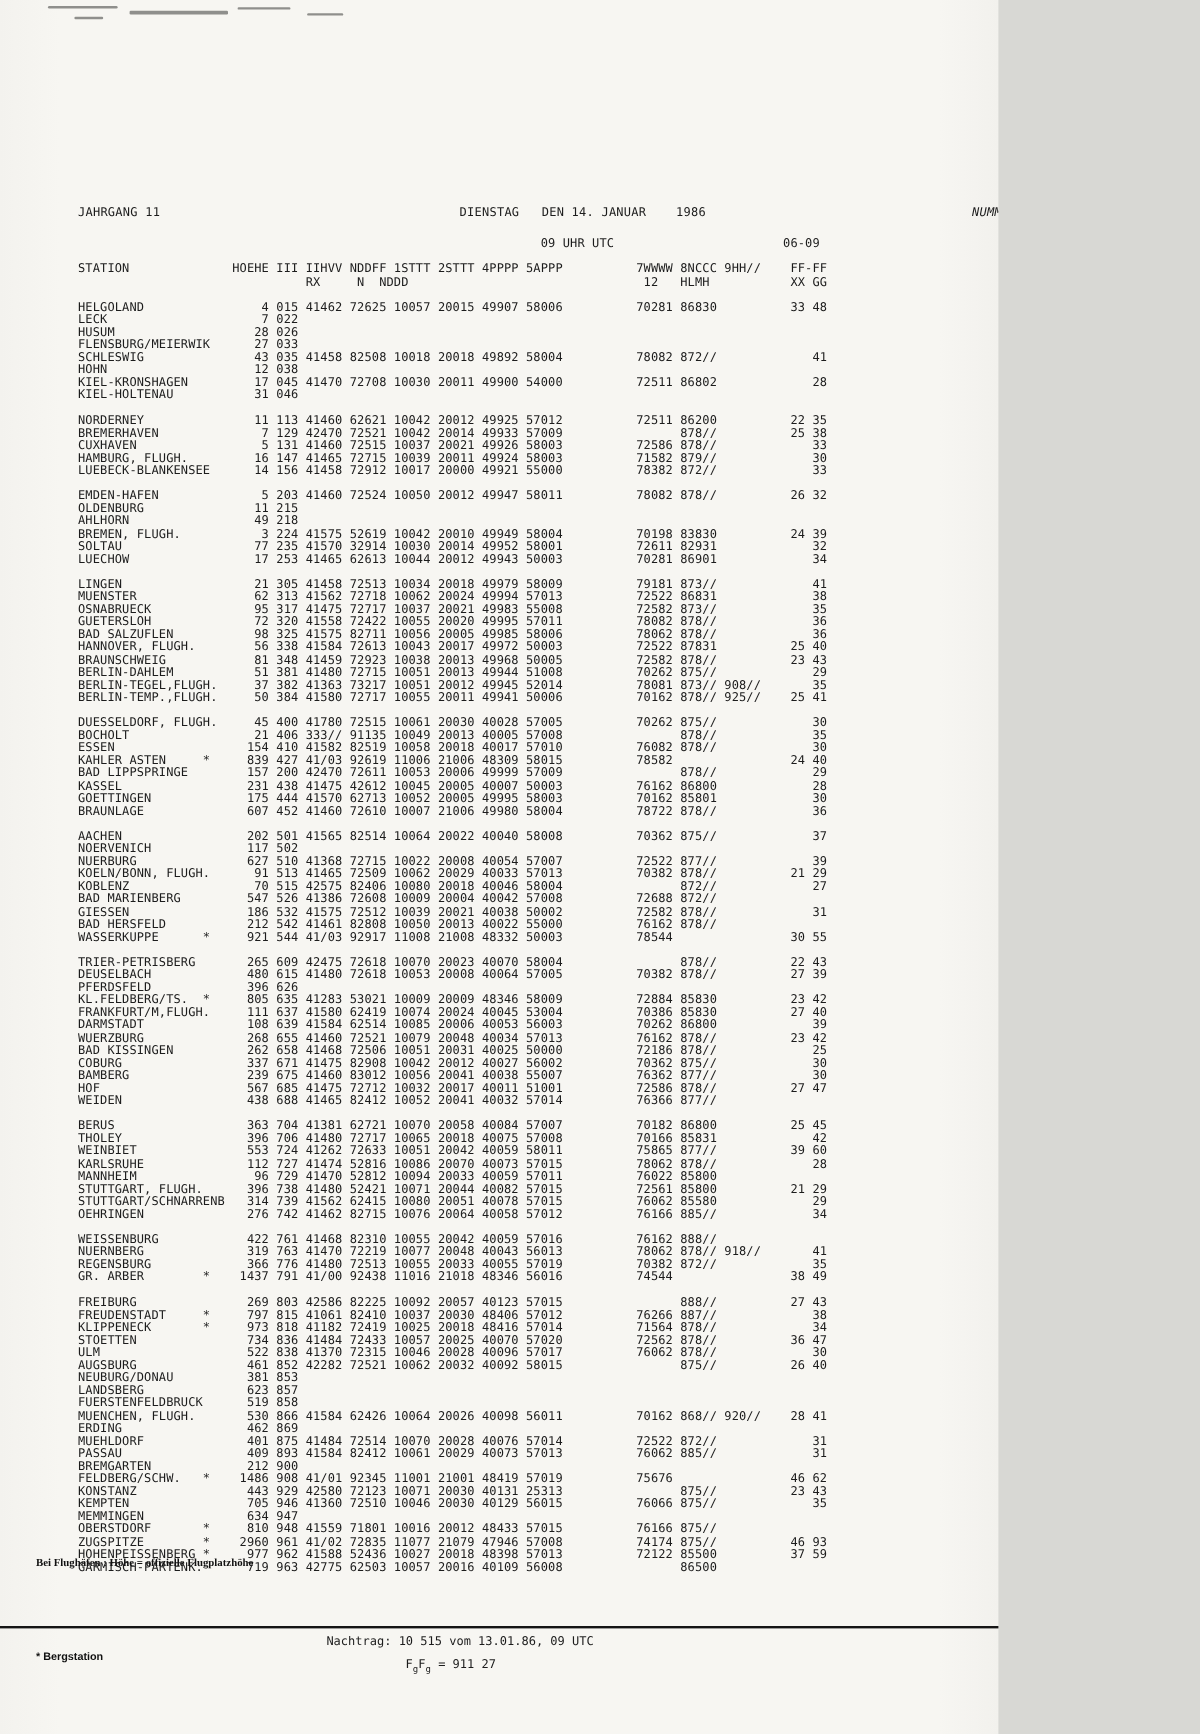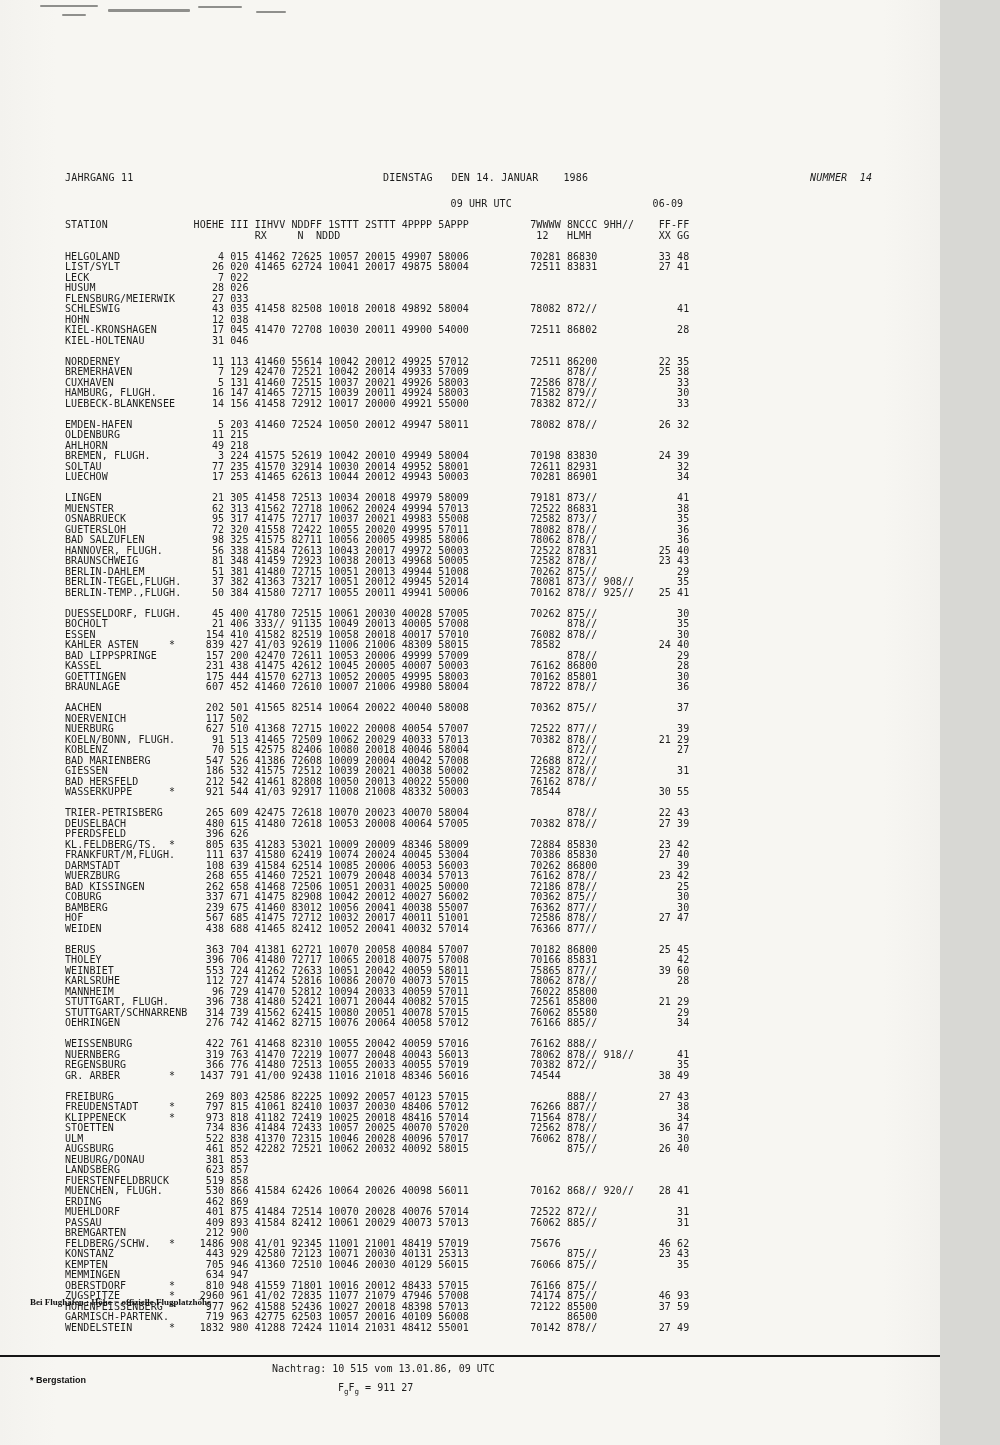--- a/index.html
+++ b/index.html
@@ -1,18 +1,18 @@
 <!DOCTYPE html>
 <html><head>
 <meta charset="utf-8">
 <style>
   html,body{margin:0;padding:0;}
   body{background:#d8d8d4;font-family:"DejaVu Sans Mono",monospace;}
   .page{
-    position:relative;width:940px;height:1445px;overflow:hidden;
+    position:relative;width:832px;height:1445px;overflow:hidden;
     background:linear-gradient(90deg,#f3f2ee 0%,#f7f6f2 6%,#f7f6f2 94%,#f2f1ed 100%);
     color:#1c1c1c;
   }
   .mh{position:absolute;top:172px;font-size:10px;white-space:pre;letter-spacing:.2px;}
   .mh.vol{left:65px;}
   .mh.date{left:383px;}
   .mh.num{left:810px;font-style:italic;}
   .table{position:absolute;left:65px;top:199px;font-size:10px;line-height:10.5px;}
   .table .row{white-space:pre;height:10.5px;letter-spacing:.1px;}
   .artifact{position:absolute;background:#3a3a38;opacity:.55;border-radius:1px;}
@@ -43,30 +43,29 @@
     <span class="mh num">NUMMER  14</span>
   </header>
 
   <div class="table" id="table">
       <div class="row">                                                               09 UHR UTC                       06-09</div>
       <div class="row">&nbsp;</div>
       <div class="row">STATION              HOEHE III IIHVV NDDFF 1STTT 2STTT 4PPPP 5APPP          7WWWW 8NCCC 9HH//    FF-FF</div>
       <div class="row">                               RX     N  NDDD                                12   HLMH           XX GG</div>
       <div class="row">&nbsp;</div>
       <div class="row">HELGOLAND                4 015 41462 72625 10057 20015 49907 58006          70281 86830          33 48</div>
-      <div class="row">LIST/SYLT               26 020 41465 62724 10041 20017 49875 58004          72511 83831          27 41</div>
       <div class="row">LECK                     7 022</div>
       <div class="row">HUSUM                   28 026</div>
       <div class="row">FLENSBURG/MEIERWIK      27 033</div>
       <div class="row">SCHLESWIG               43 035 41458 82508 10018 20018 49892 58004          78082 872//             41</div>
       <div class="row">HOHN                    12 038</div>
       <div class="row">KIEL-KRONSHAGEN         17 045 41470 72708 10030 20011 49900 54000          72511 86802             28</div>
       <div class="row">KIEL-HOLTENAU           31 046</div>
       <div class="row">&nbsp;</div>
-      <div class="row">NORDERNEY               11 113 41460 55614 10042 20012 49925 57012          72511 86200          22 35</div>
+      <div class="row">NORDERNEY               11 113 41460 62621 10042 20012 49925 57012          72511 86200          22 35</div>
       <div class="row">BREMERHAVEN              7 129 42470 72521 10042 20014 49933 57009                878//          25 38</div>
       <div class="row">CUXHAVEN                 5 131 41460 72515 10037 20021 49926 58003          72586 878//             33</div>
       <div class="row">HAMBURG, FLUGH.         16 147 41465 72715 10039 20011 49924 58003          71582 879//             30</div>
       <div class="row">LUEBECK-BLANKENSEE      14 156 41458 72912 10017 20000 49921 55000          78382 872//             33</div>
       <div class="row">&nbsp;</div>
       <div class="row">EMDEN-HAFEN              5 203 41460 72524 10050 20012 49947 58011          78082 878//          26 32</div>
       <div class="row">OLDENBURG               11 215</div>
       <div class="row">AHLHORN                 49 218</div>
       <div class="row">BREMEN, FLUGH.           3 224 41575 52619 10042 20010 49949 58004          70198 83830          24 39</div>
       <div class="row">SOLTAU                  77 235 41570 32914 10030 20014 49952 58001          72611 82931             32</div>
@@ -144,21 +143,20 @@
       <div class="row">PASSAU                 409 893 41584 82412 10061 20029 40073 57013          76062 885//             31</div>
       <div class="row">BREMGARTEN             212 900</div>
       <div class="row">FELDBERG/SCHW.   *    1486 908 41/01 92345 11001 21001 48419 57019          75676                46 62</div>
       <div class="row">KONSTANZ               443 929 42580 72123 10071 20030 40131 25313                875//          23 43</div>
       <div class="row">KEMPTEN                705 946 41360 72510 10046 20030 40129 56015          76066 875//             35</div>
       <div class="row">MEMMINGEN              634 947</div>
       <div class="row">OBERSTDORF       *     810 948 41559 71801 10016 20012 48433 57015          76166 875//</div>
       <div class="row">ZUGSPITZE        *    2960 961 41/02 72835 11077 21079 47946 57008          74174 875//          46 93</div>
       <div class="row">HOHENPEISSENBERG *     977 962 41588 52436 10027 20018 48398 57013          72122 85500          37 59</div>
       <div class="row">GARMISCH-PARTENK.      719 963 42775 62503 10057 20016 40109 56008                86500</div>
-      <div class="row">WENDELSTEIN      *    1832 980 41288 72424 11014 21031 48412 55001          70142 878//          27 49</div>
     </div>
 
   <div class="rule"></div>
   <footer>
     <div class="fnote b1">Bei Flughäfen : Höhe = offizielle Flugplatzhöhe</div>
     <div class="fnote b2">* Bergstation</div>
     <div class="nachtrag">Nachtrag: 10 515 vom 13.01.86, 09 UTC</div>
     <div class="fg"><span>F</span><sub>g</sub><span>F</span><sub>g</sub><span> = 911 27</span></div>
   </footer>
 

